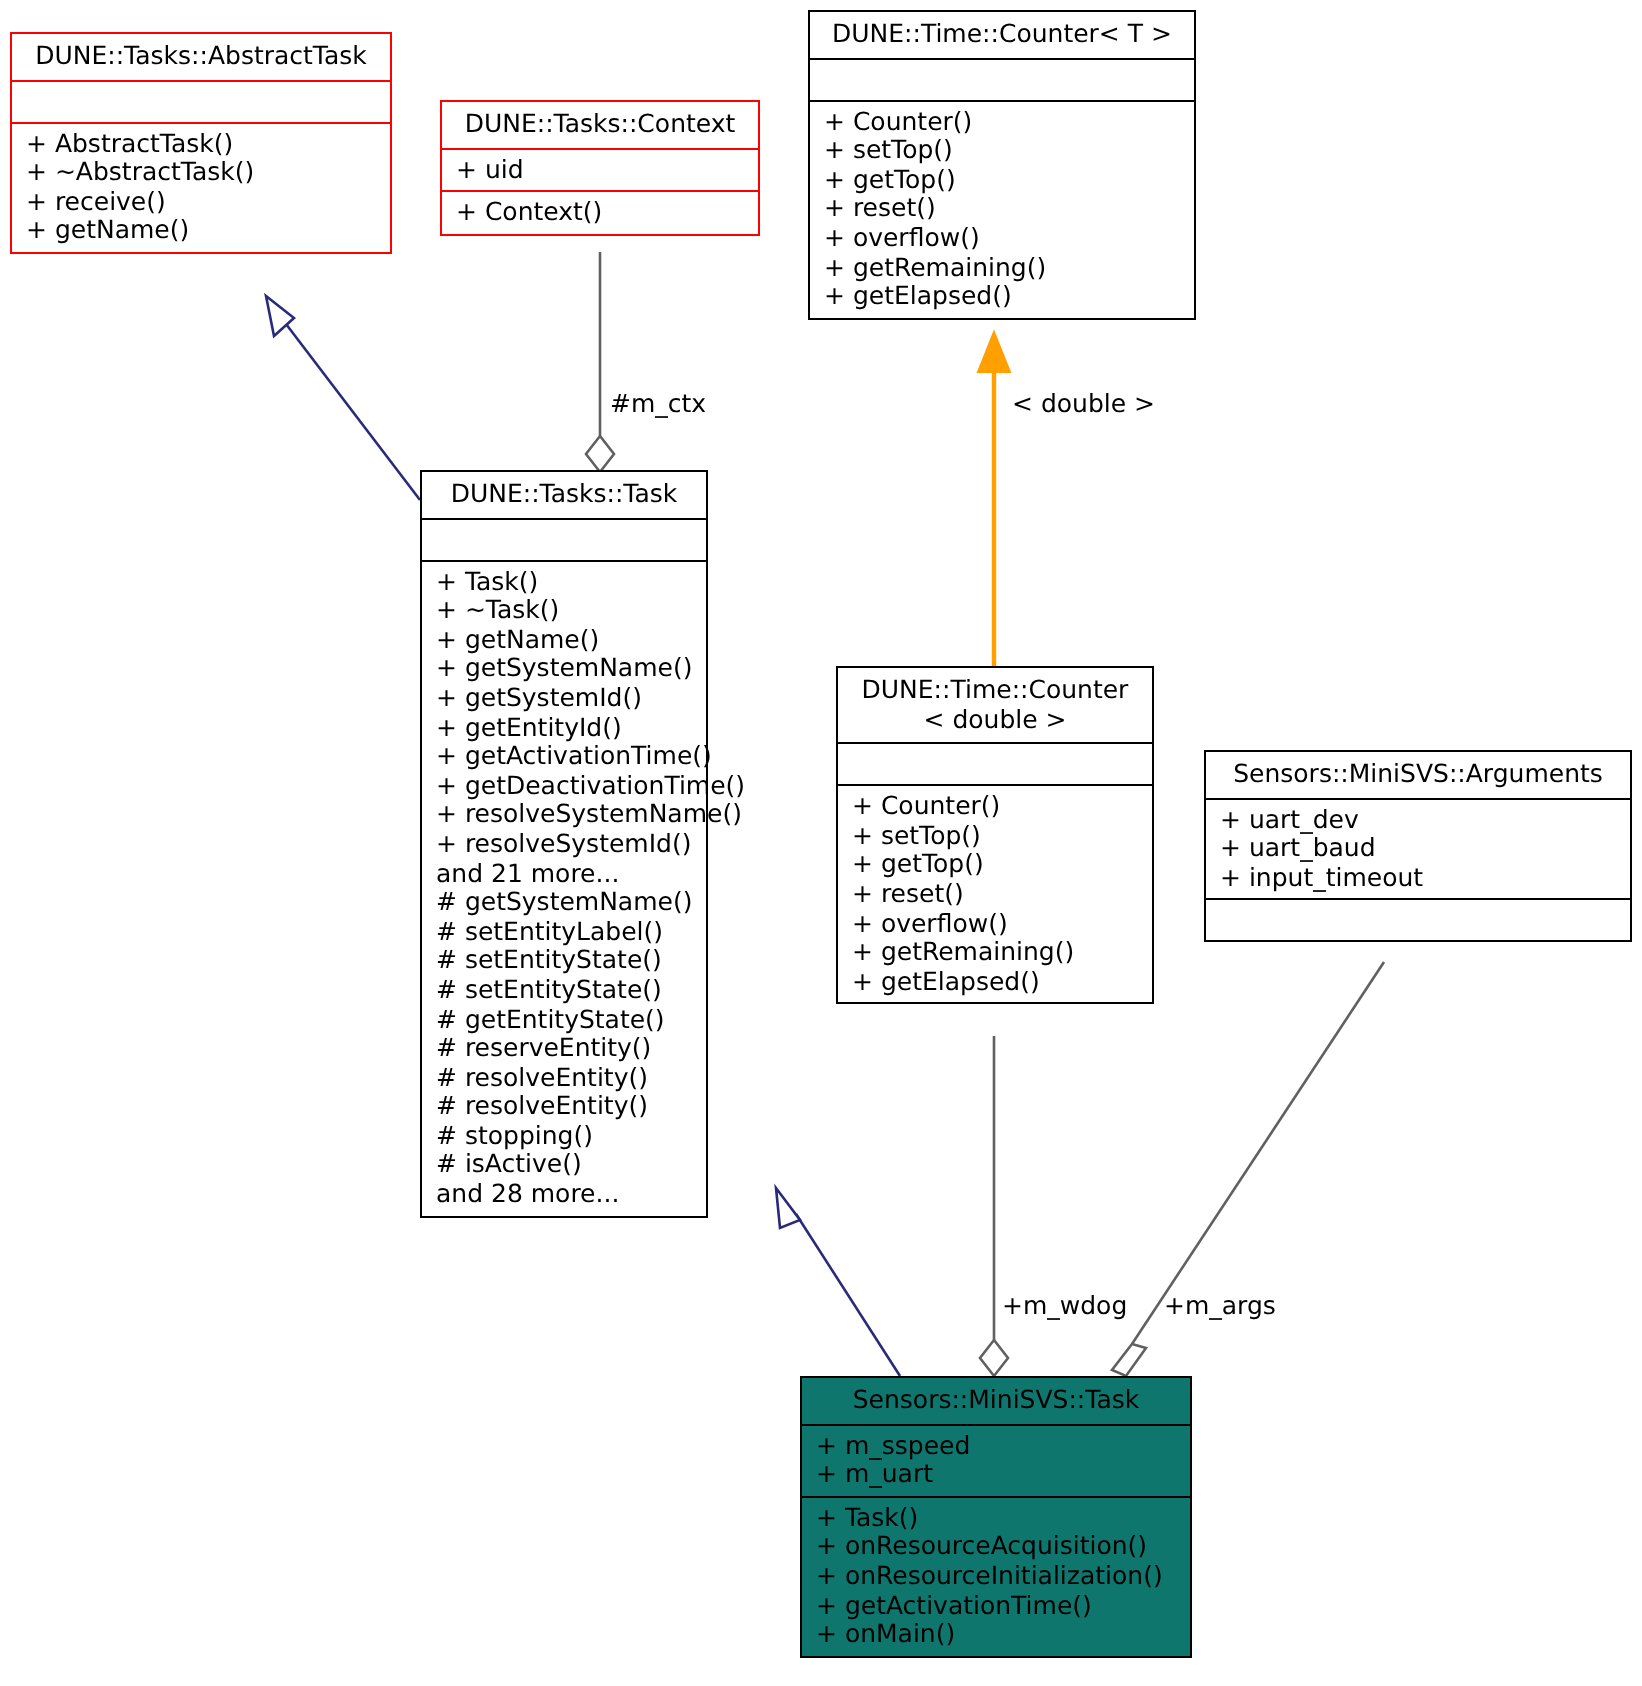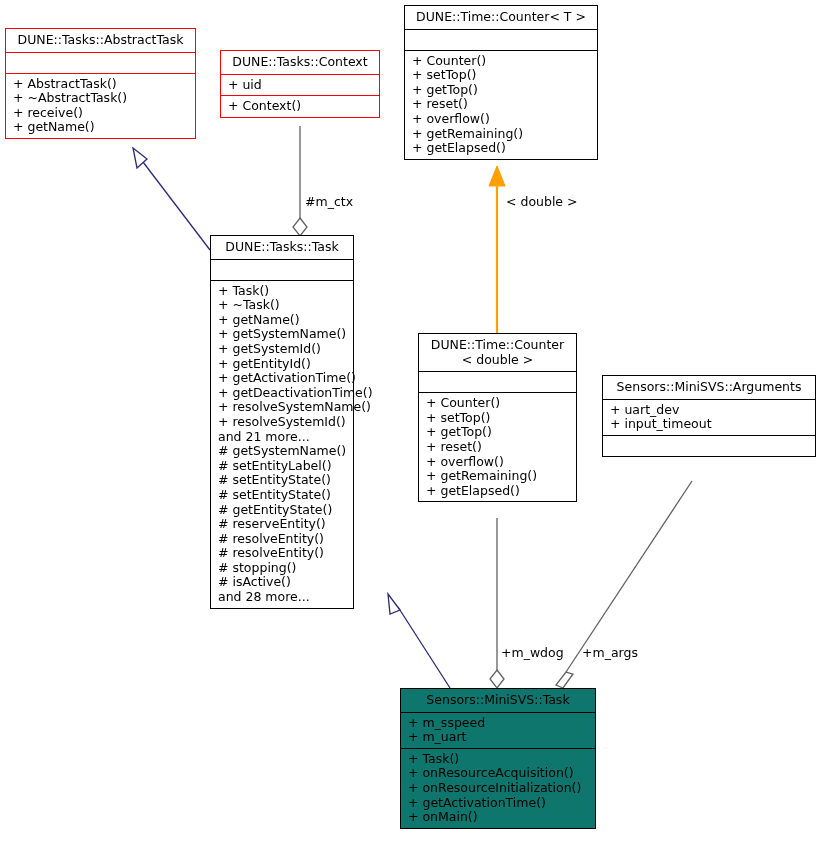--- a/index.html
+++ b/index.html
@@ -110,21 +110,21 @@
       <line x1="497" y1="518" x2="497" y2="670" stroke="#606060" stroke-width="1.3"></line>
       <polygon points="497,670 504,679 497,688 490,679" fill="#ffffff" stroke="#606060" stroke-width="1.3"></polygon>
     </g>
 
     <g>
       <line x1="692" y1="481" x2="566" y2="672" stroke="#606060" stroke-width="1.3"></line>
       <polygon points="566,672 573,674 563,688 556,685" fill="#ffffff" stroke="#606060" stroke-width="1.3"></polygon>
     </g>
   </svg>
 
-  <div class="uml-class red" style="left:5px; top:28px; width:191px;">
+  <div class="uml-class red" style="left:5px; top:16px; width:191px;">
     <div class="uml-title">DUNE::Tasks::AbstractTask</div>
     <div class="uml-sep"></div>
     <div class="uml-section empty"></div>
     <div class="uml-sep"></div>
     <div class="uml-section">
       <div class="uml-row">+ AbstractTask()</div>
       <div class="uml-row">+ ~AbstractTask()</div>
       <div class="uml-row">+ receive()</div>
       <div class="uml-row">+ getName()</div>
     </div>
@@ -204,20 +204,21 @@
       <div class="uml-row">+ getRemaining()</div>
       <div class="uml-row">+ getElapsed()</div>
     </div>
   </div>
 
   <div class="uml-class" style="left:602px; top:375px; width:214px;">
     <div class="uml-title">Sensors::MiniSVS::Arguments</div>
     <div class="uml-sep"></div>
     <div class="uml-section">
       <div class="uml-row">+ uart_dev</div>
+      <div class="uml-row">+ uart_baud</div>
       <div class="uml-row">+ input_timeout</div>
     </div>
     <div class="uml-sep"></div>
     <div class="uml-section empty"></div>
   </div>
 
   <div class="uml-class filled" style="left:400px; top:688px; width:196px;">
     <div class="uml-title">Sensors::MiniSVS::Task</div>
     <div class="uml-sep"></div>
     <div class="uml-section">

